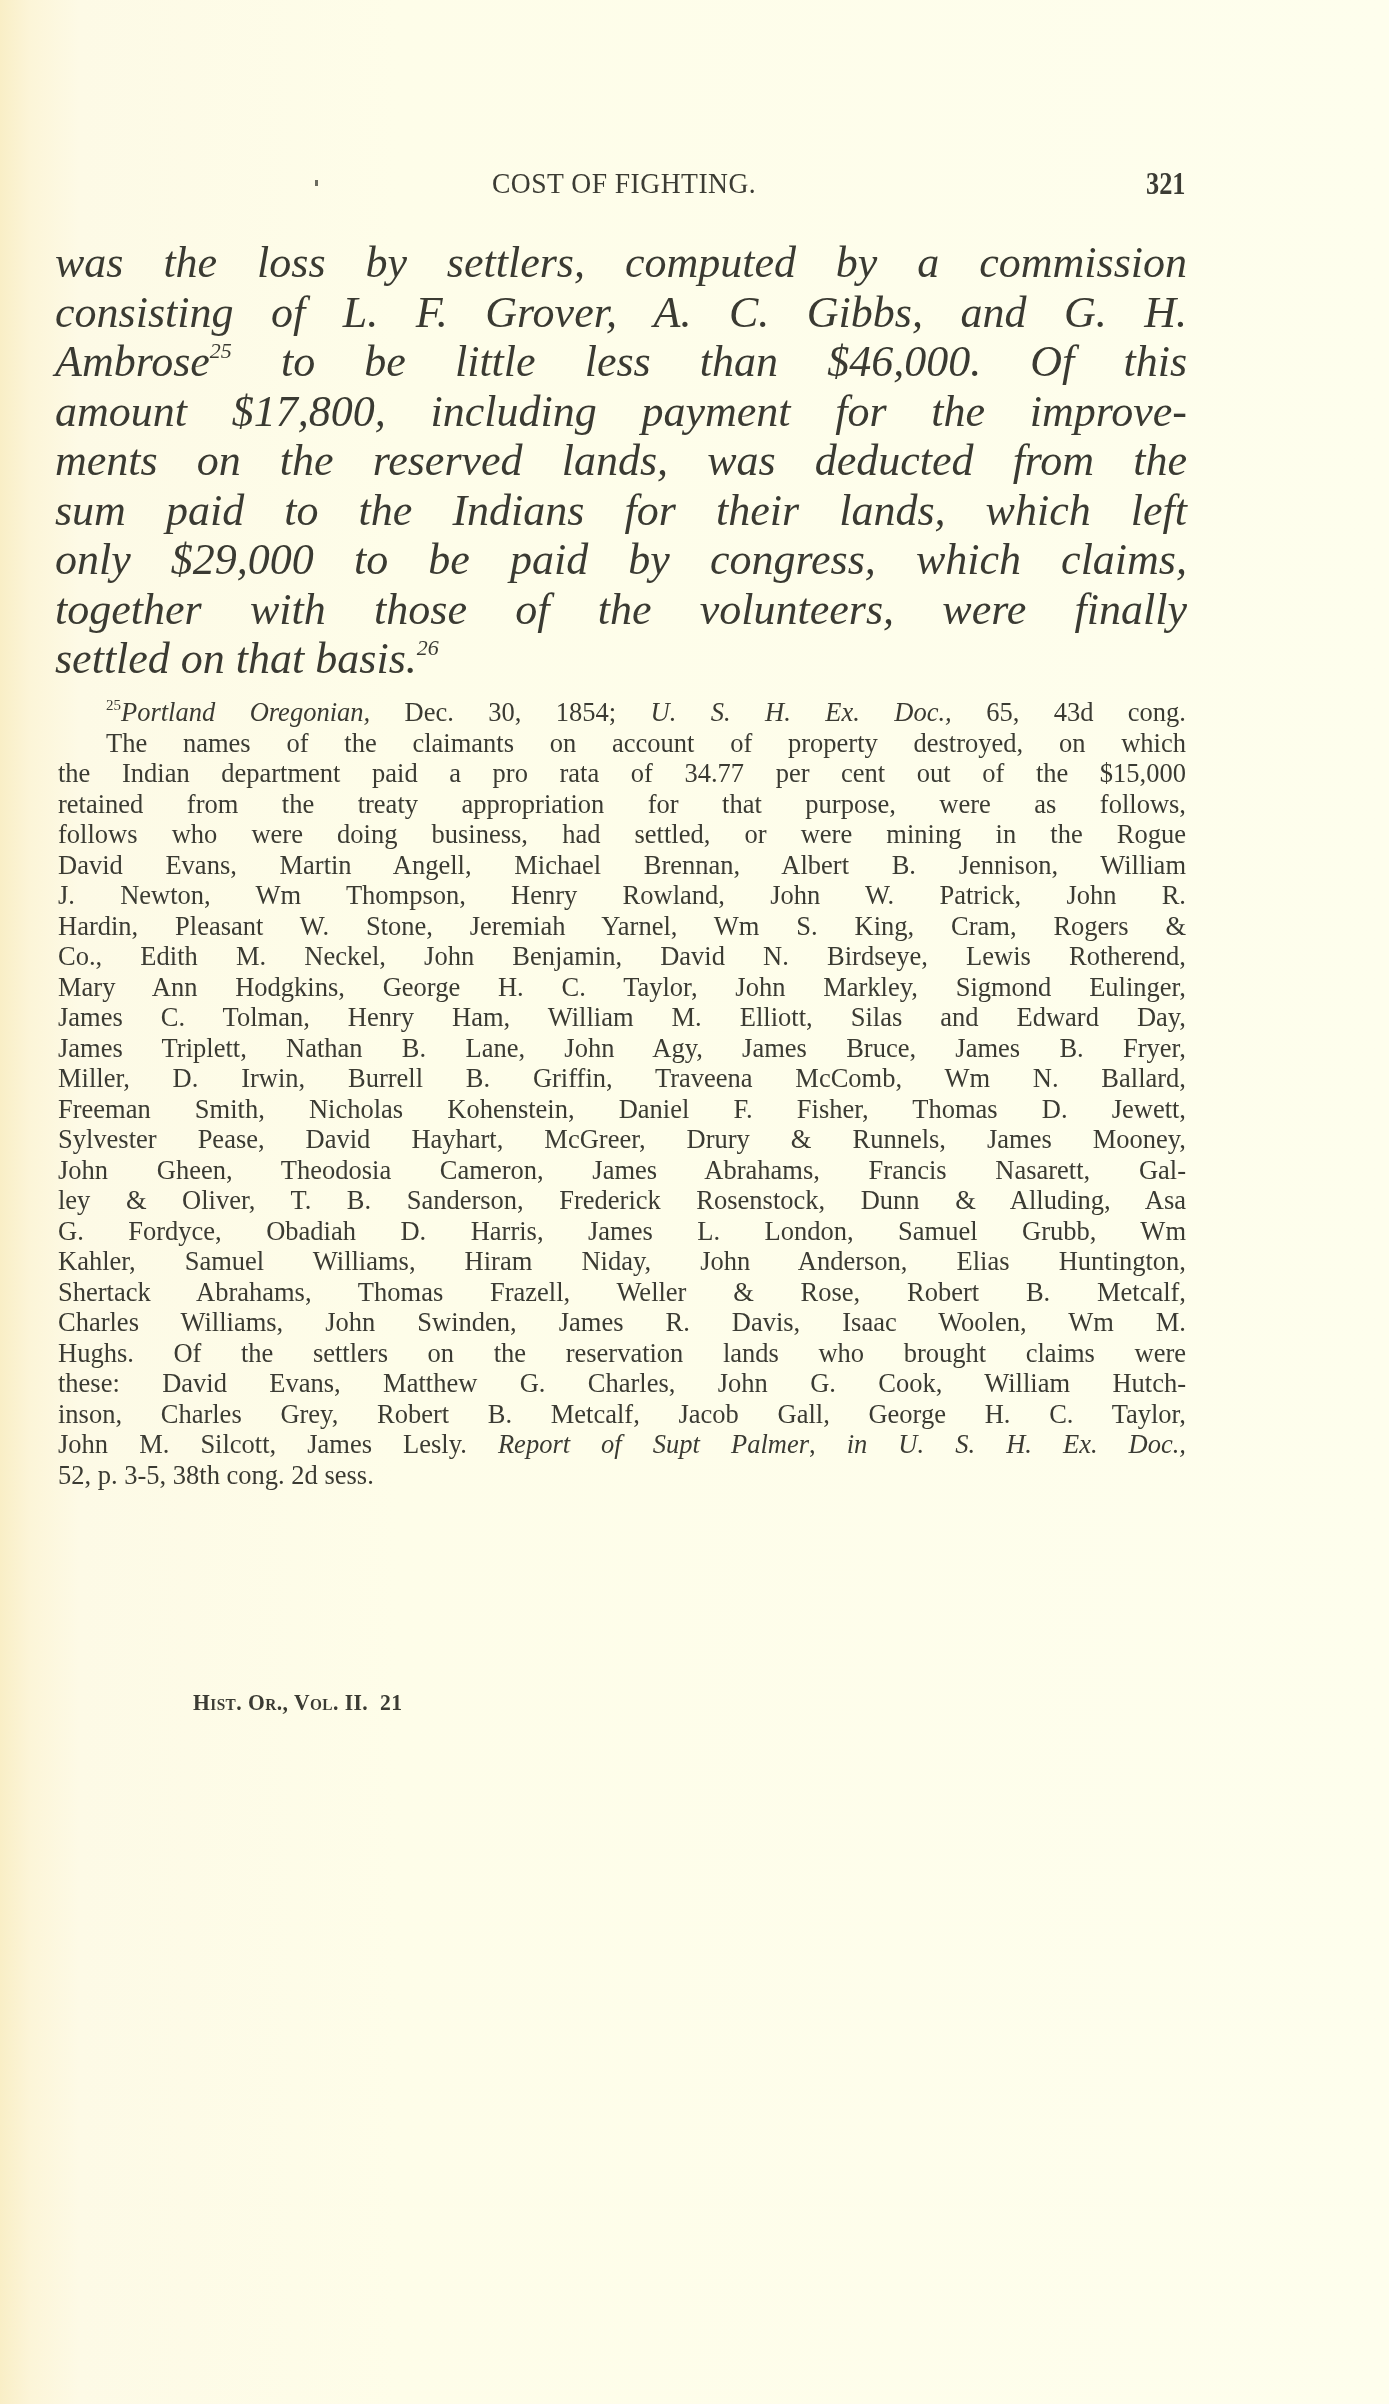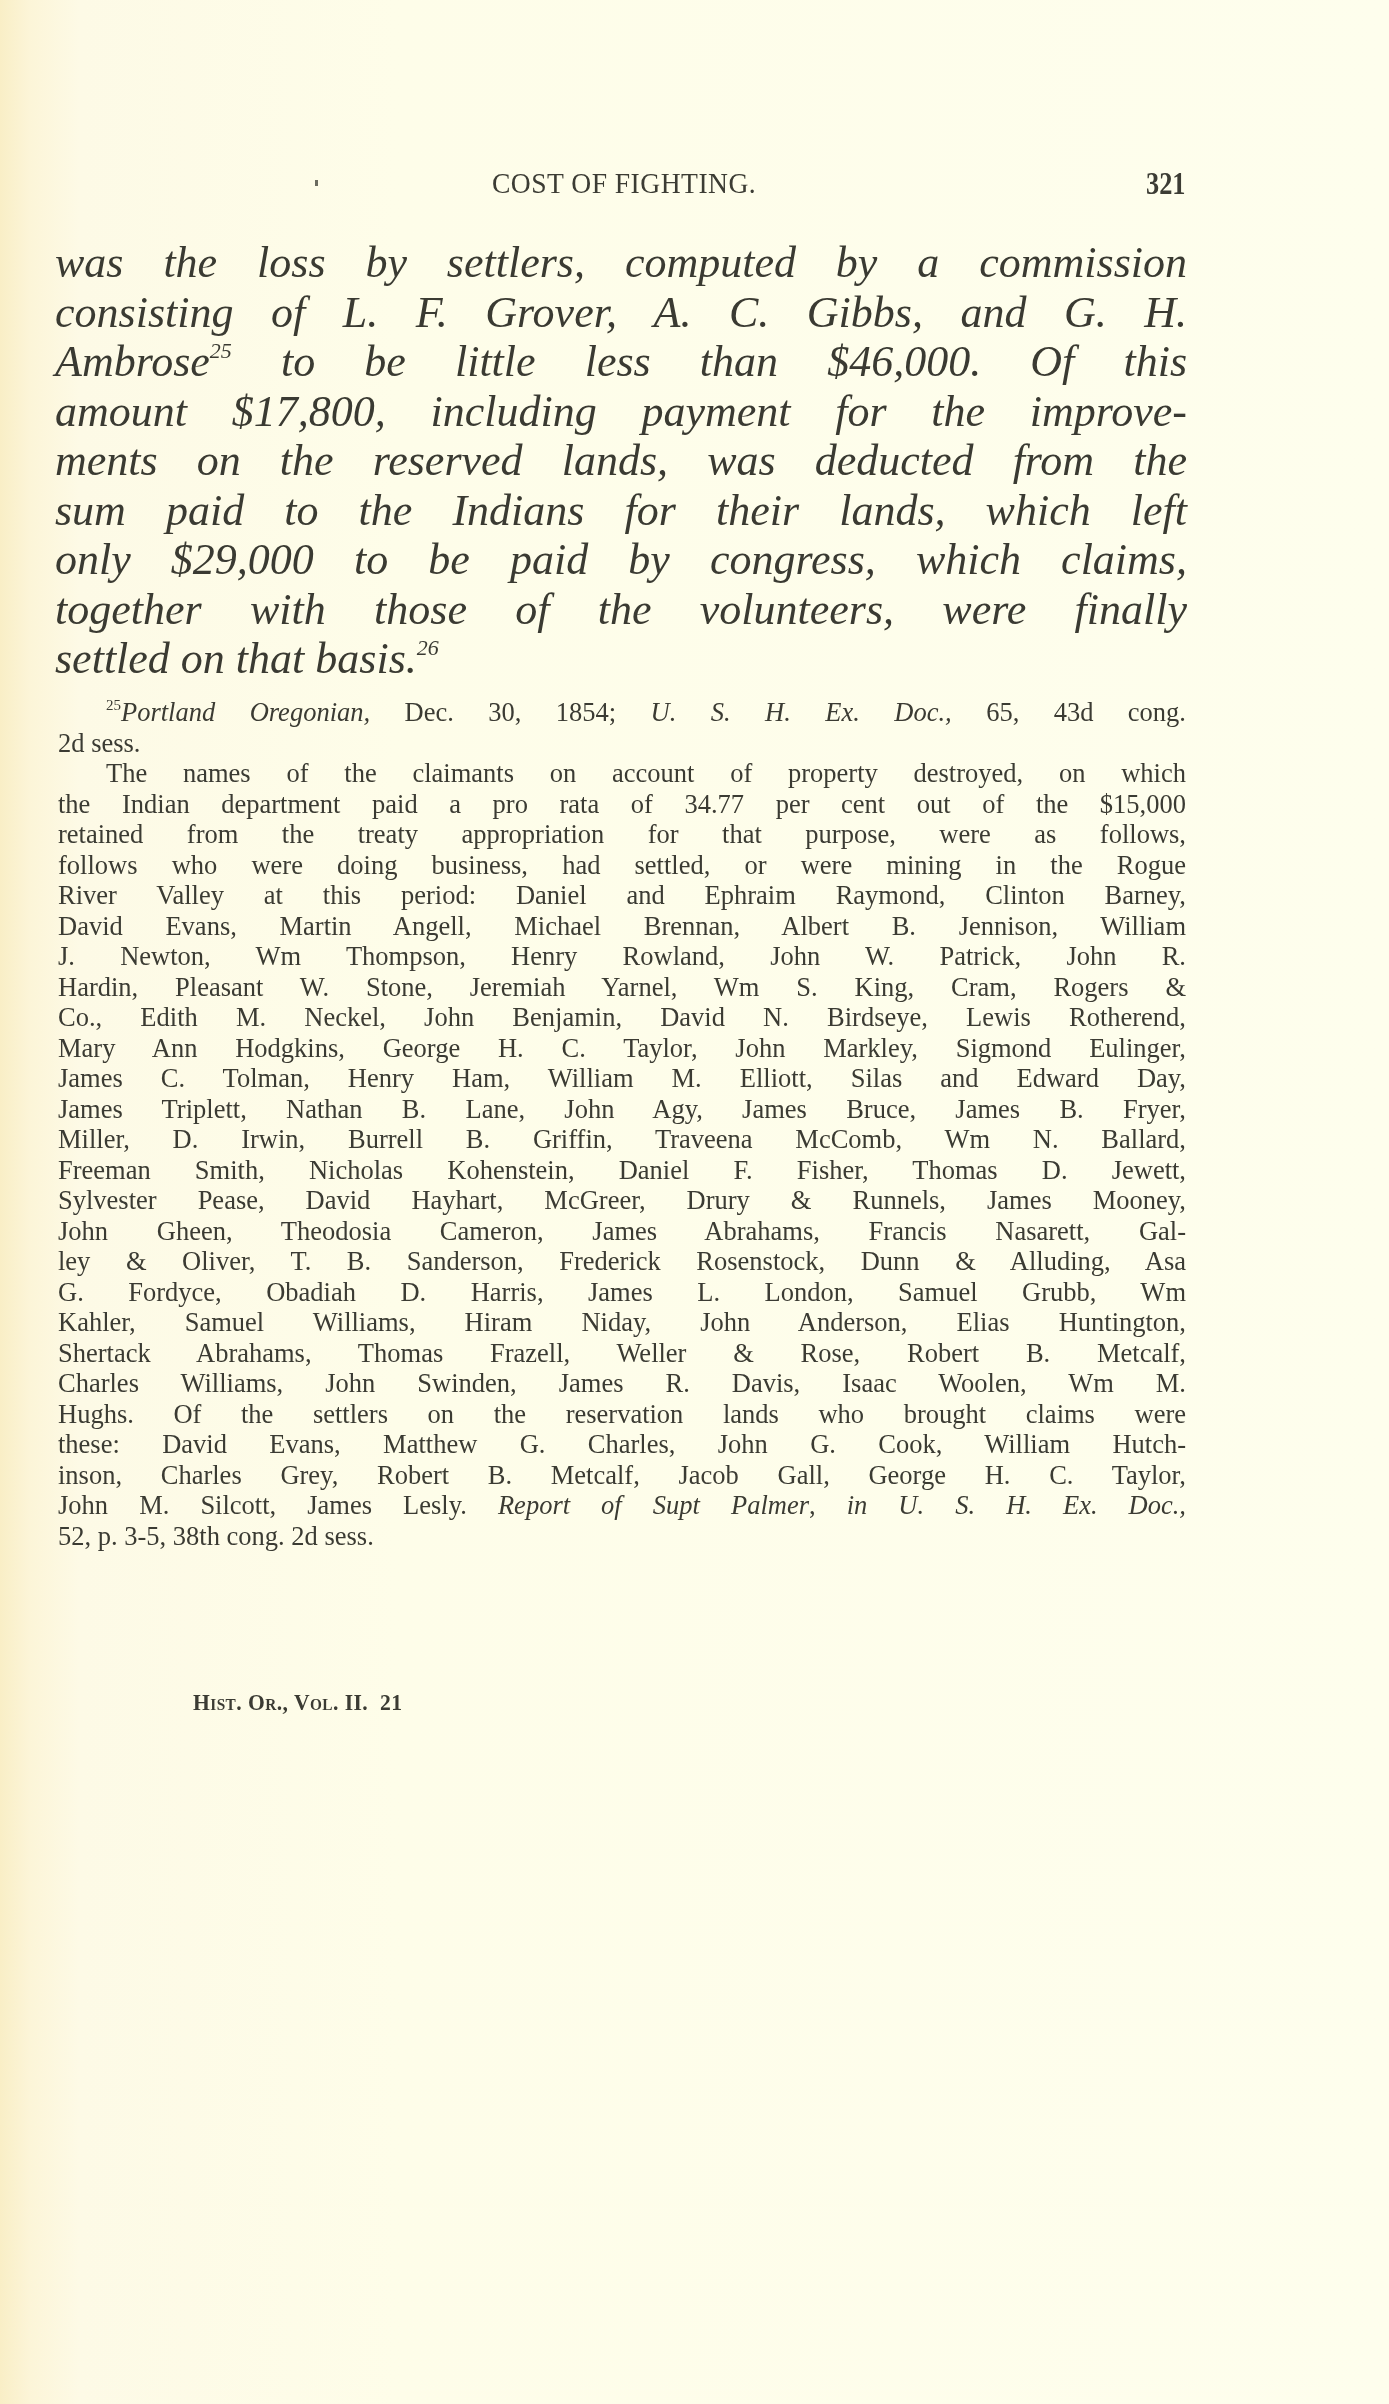--- a/index.html
+++ b/index.html
@@ -138,26 +138,24 @@
     <span class="line">amount $17,800, including payment for the improve-</span>
     <span class="line">ments on the reserved lands, was deducted from the</span>
     <span class="line">sum paid to the Indians for their lands, which left</span>
     <span class="line">only $29,000 to be paid by congress, which claims,</span>
     <span class="line">together with those of the volunteers, were finally</span>
     <span class="line last"><span>settled on that basis.</span><sup>26</sup></span>
   </div>
 
   <div class="footnotes">
     <span class="fline indent"><sup class="fsup">25</sup><em>Portland Oregonian,</em><span> Dec. 30, 1854; </span><em>U. S. H. Ex. Doc.,</em><span> 65, 43d cong.</span></span>
-    <span class="fline last">2d sess.</span>
     <span class="fline indent">The names of the claimants on account of property destroyed, on which</span>
     <span class="fline">the Indian department paid a pro rata of 34.77 per cent out of the $15,000</span>
     <span class="fline">retained from the treaty appropriation for that purpose, were as follows,</span>
     <span class="fline">follows who were doing business, had settled, or were mining in the Rogue</span>
-    <span class="fline">River Valley at this period: Daniel and Ephraim Raymond, Clinton Barney,</span>
     <span class="fline">David Evans, Martin Angell, Michael Brennan, Albert B. Jennison, William</span>
     <span class="fline">J. Newton, Wm Thompson, Henry Rowland, John W. Patrick, John R.</span>
     <span class="fline">Hardin, Pleasant W. Stone, Jeremiah Yarnel, Wm S. King, Cram, Rogers &amp;</span>
     <span class="fline">Co., Edith M. Neckel, John Benjamin, David N. Birdseye, Lewis Rotherend,</span>
     <span class="fline">Mary Ann Hodgkins, George H. C. Taylor, John Markley, Sigmond Eulinger,</span>
     <span class="fline">James C. Tolman, Henry Ham, William M. Elliott, Silas and Edward Day,</span>
     <span class="fline">James Triplett, Nathan B. Lane, John Agy, James Bruce, James B. Fryer,</span>
     <span class="fline">Miller, D. Irwin, Burrell B. Griffin, Traveena McComb, Wm N. Ballard,</span>
     <span class="fline">Freeman Smith, Nicholas Kohenstein, Daniel F. Fisher, Thomas D. Jewett,</span>
     <span class="fline">Sylvester Pease, David Hayhart, McGreer, Drury &amp; Runnels, James Mooney,</span>

